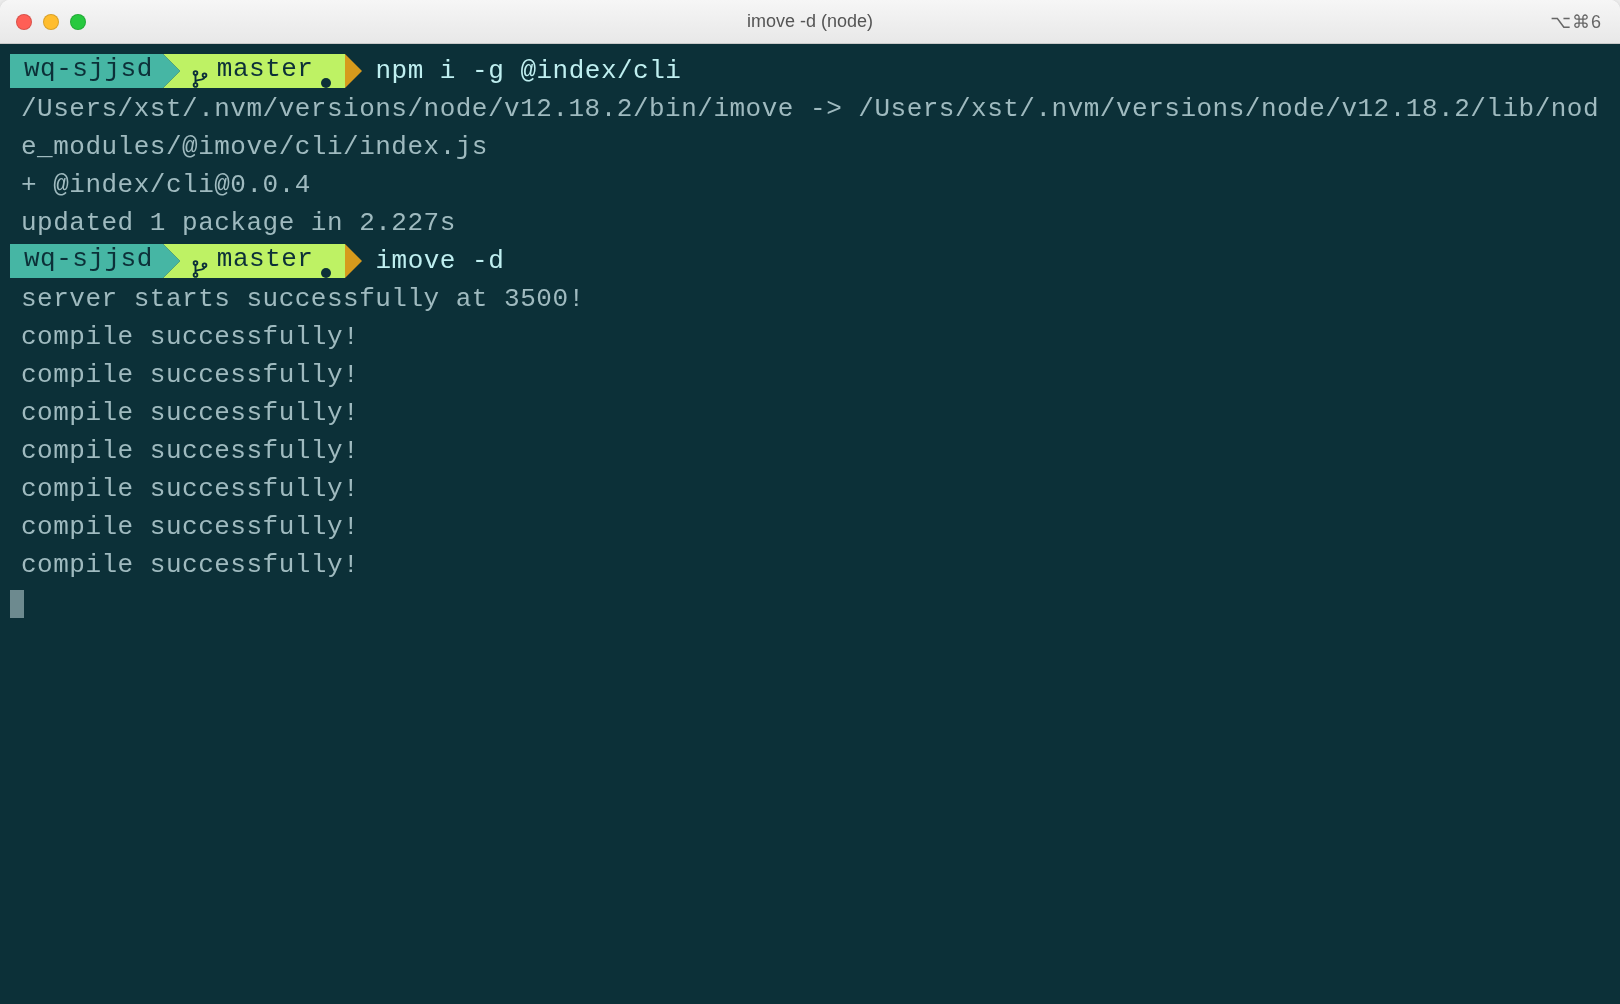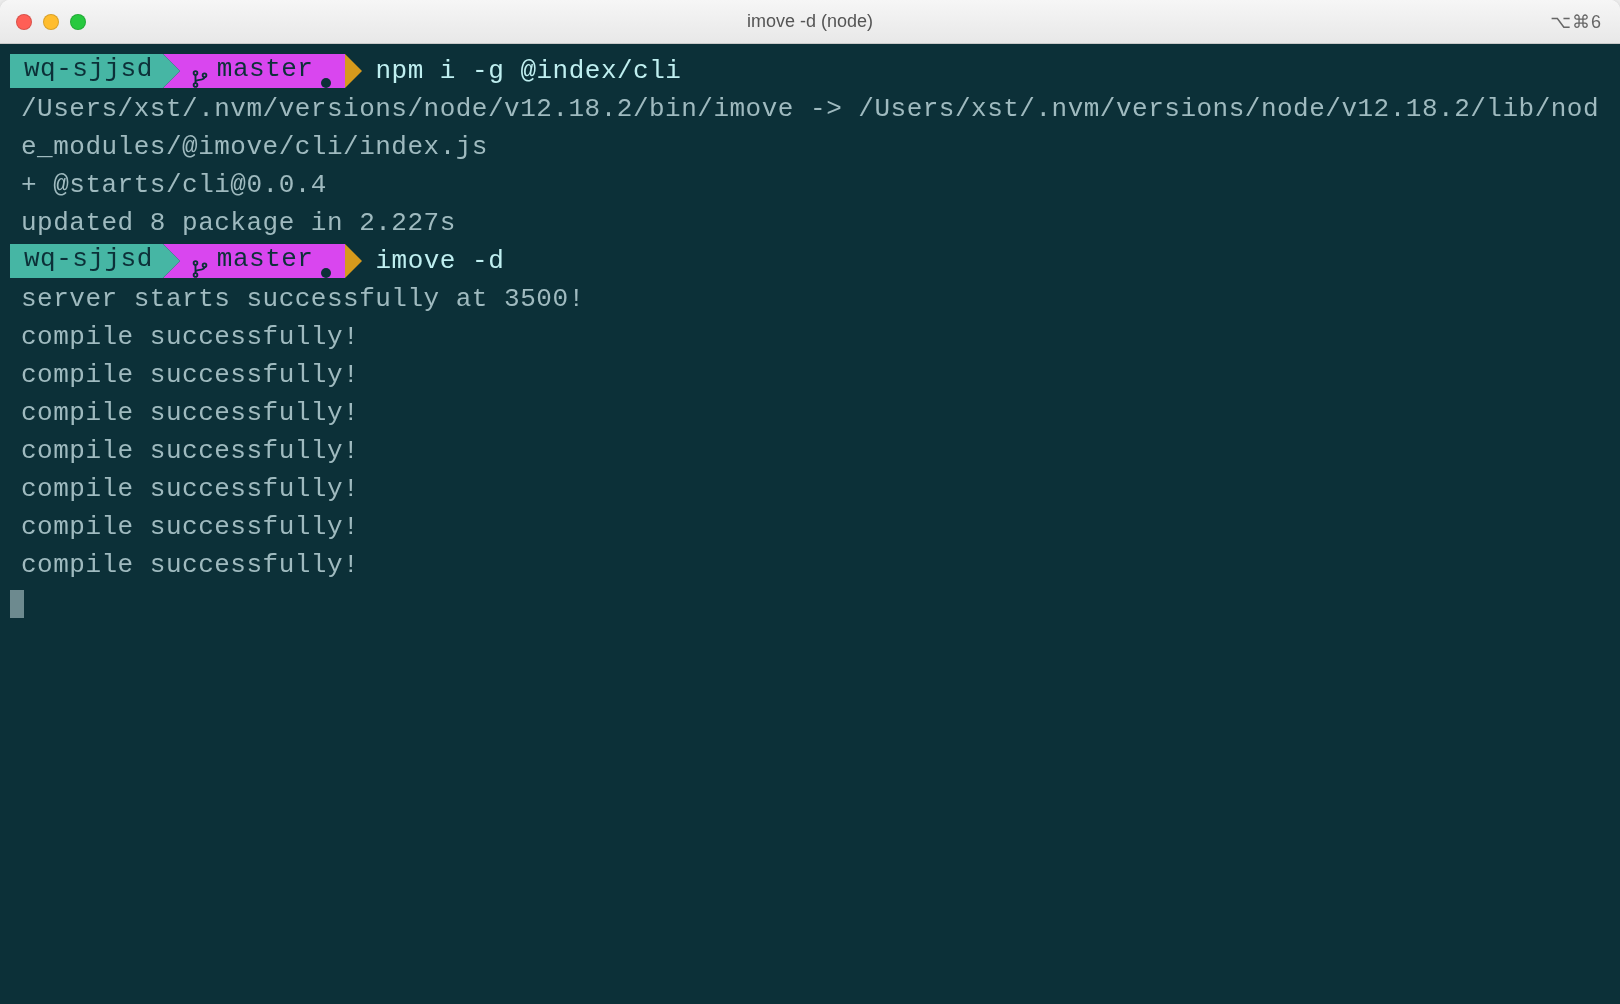--- a/index.html
+++ b/index.html
@@ -93,21 +93,21 @@
       content: "";
       position: absolute;
       right: -17px;
       top: 0;
       border-top: 17px solid transparent;
       border-bottom: 17px solid transparent;
       border-left: 17px solid #46b6a4;
       z-index: 2;
     }
     .seg-branch {
-      background: #d946ef;
+      background: #bef264;
       color: #0c3038;
       padding: 0 14px 0 28px;
       margin-left: 0;
     }
     .seg-branch::before {
       content: "";
       position: absolute;
       left: 0;
       top: 0;
       border-top: 17px solid transparent;
@@ -177,21 +177,21 @@
         </span><span class="seg seg-branch">
           <svg class="branch-icon" viewBox="0 0 24 24" fill="none" stroke="#0c3038" stroke-width="2.5">
             <circle cx="6" cy="4" r="2.5"></circle>
             <circle cx="6" cy="20" r="2.5"></circle>
             <circle cx="18" cy="7" r="2.5"></circle>
             <path d="M6 6.5v11"></path>
             <path d="M18 9.5c0 4-8 3-12 5"></path>
           </svg>
           <span>master</span>
           <span class="dot"></span>
-        </span><span class="cmd">npm i -g @index/cli</span></span><span class="out">/Users/xst/.nvm/versions/node/v12.18.2/bin/imove -&gt; /Users/xst/.nvm/versions/node/v12.18.2/lib/node_modules/@imove/cli/index.js</span><span class="out">+ @starts/cli@0.0.4</span><span class="out">updated 8 package in 2.227s</span><span class="prompt-row"><span class="seg seg-dir"> 
+        </span><span class="cmd">npm i -g @index/cli</span></span><span class="out">/Users/xst/.nvm/versions/node/v12.18.2/bin/imove -&gt; /Users/xst/.nvm/versions/node/v12.18.2/lib/node_modules/@imove/cli/index.js</span><span class="out">+ @index/cli@0.0.4</span><span class="out">updated 1 package in 2.227s</span><span class="prompt-row"><span class="seg seg-dir"> 
           <span>wq-sjjsd</span> 
         </span><span class="seg seg-branch">
           <svg class="branch-icon" viewBox="0 0 24 24" fill="none" stroke="#0c3038" stroke-width="2.5">
             <circle cx="6" cy="4" r="2.5"></circle>
             <circle cx="6" cy="20" r="2.5"></circle>
             <circle cx="18" cy="7" r="2.5"></circle>
             <path d="M6 6.5v11"></path>
             <path d="M18 9.5c0 4-8 3-12 5"></path>
           </svg>
           <span>master</span>

